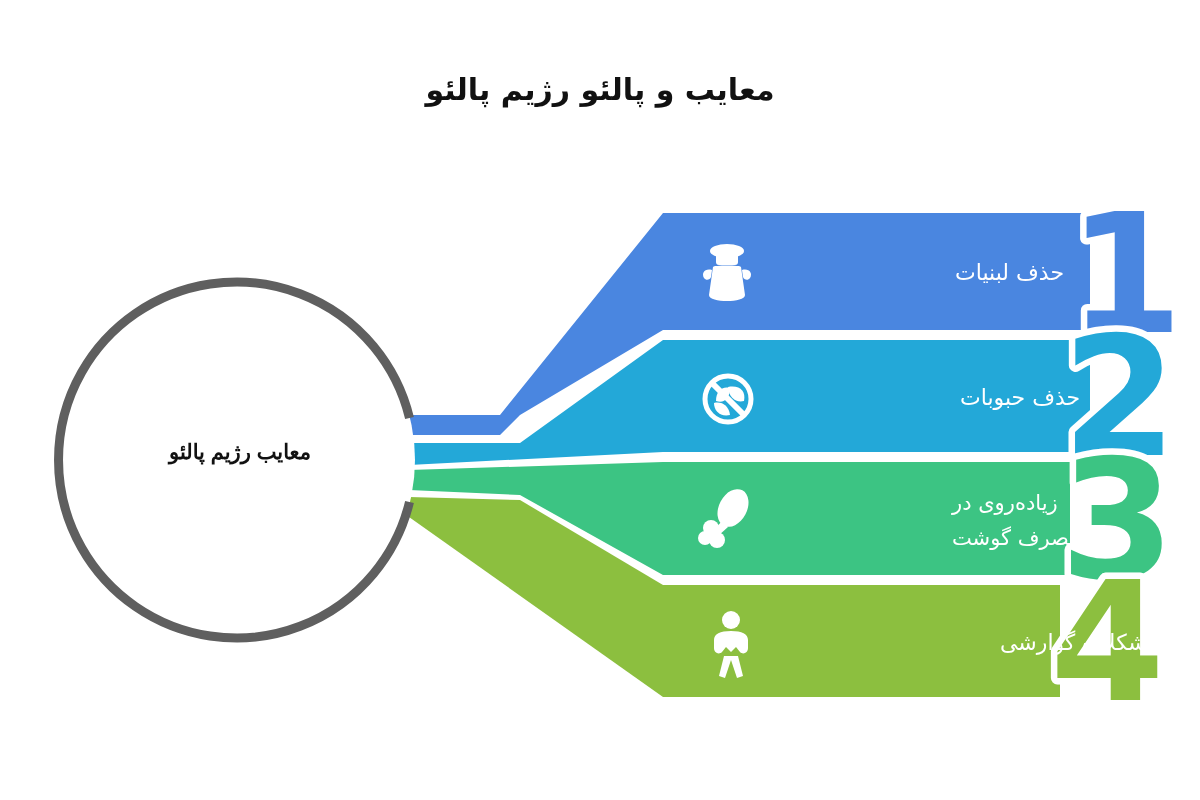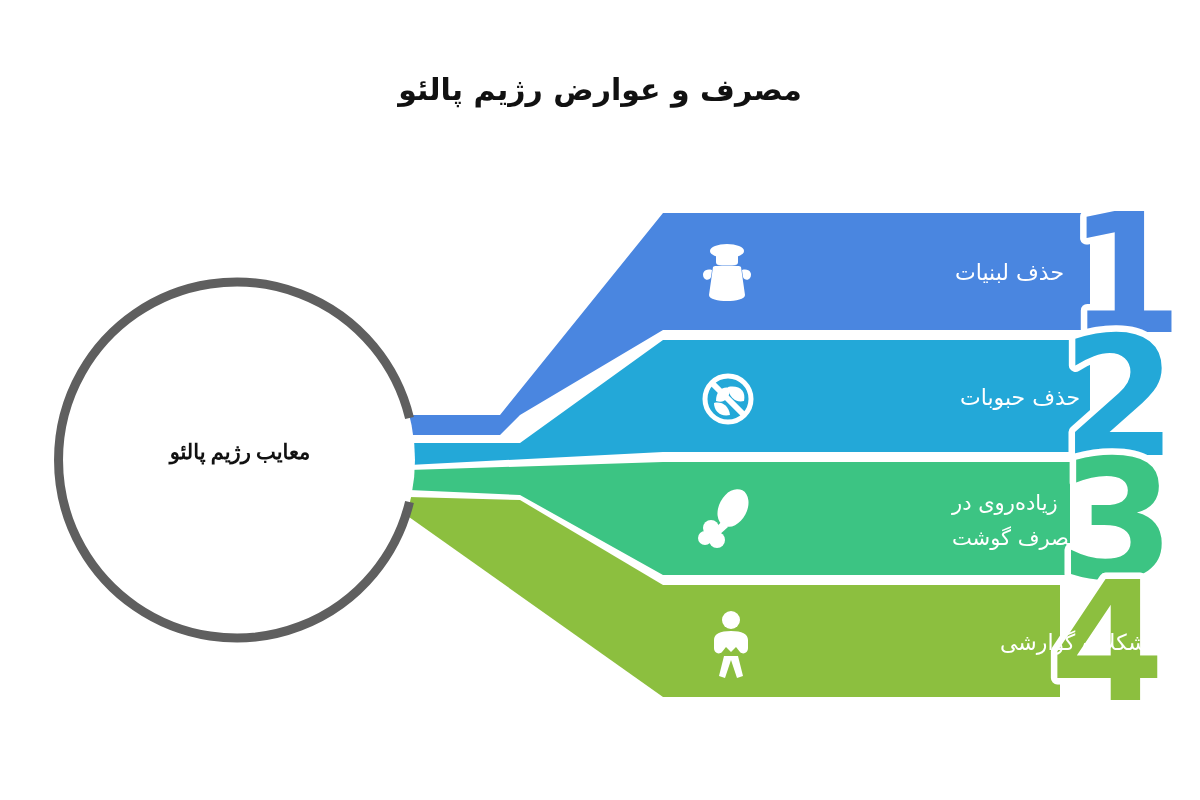--- a/index.html
+++ b/index.html
@@ -33,21 +33,21 @@
     direction: rtl;
     unicode-bidi: embed;
     letter-spacing: 0px;
   }
   #center-label {
     position: absolute;
     left: 60px;
     top: 440px;
     width: 360px;
     text-align: center;
-    font-family: Liberation Serif, serif;
+    font-family: Liberation Sans, sans-serif;
     font-size: 21px;
     font-weight: bold;
     color: #111111;
     direction: rtl;
     unicode-bidi: embed;
   }
   svg.layer {
     position: absolute;
     left: 0;
     top: 0;
@@ -65,21 +65,21 @@
     font-weight: bold;
     font-size: 165px;
     letter-spacing: -6px;
   }
 </style>
 </head>
 <body>
 
 <div id="stage">
 
-  <div id="page-title">مصرف و عوارض رژیم پالئو</div>
+  <div id="page-title">معایب و پالئو رژیم پالئو</div>
 
   <svg class="layer" width="1200" height="800" viewBox="0 0 1200 800">
 
     <g>
       <path d="M 409,415 L 500,415 L 663,213 L 663,330 L 520,415 L 500,435 L 409,435 Z" fill="#4a86e0"></path>
       <path d="M 663,213 L 1090,213 L 1090,330 L 663,330 Z" fill="#4a86e0"></path>
 
       <g>
         <text class="num-text" x="1068" y="332" fill="none" stroke="#ffffff" stroke-width="13" stroke-linejoin="round">1</text>
         <text class="num-text" x="1068" y="332" fill="#4a86e0">1</text>

